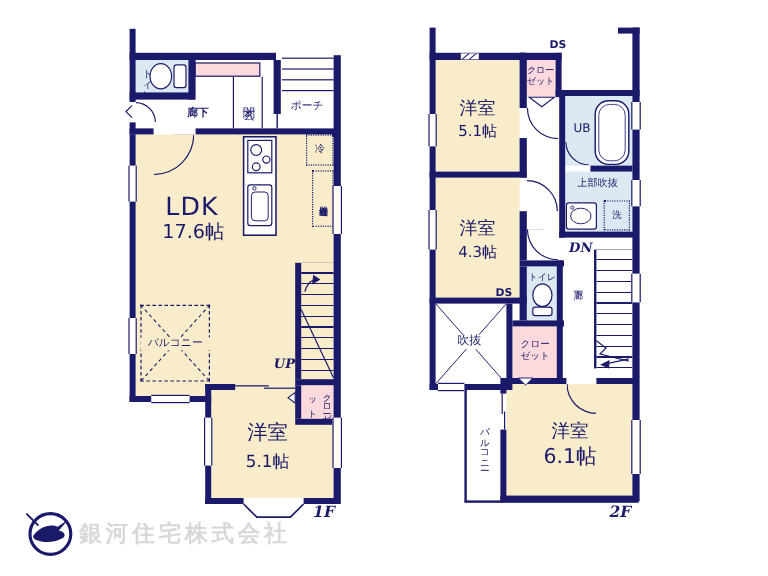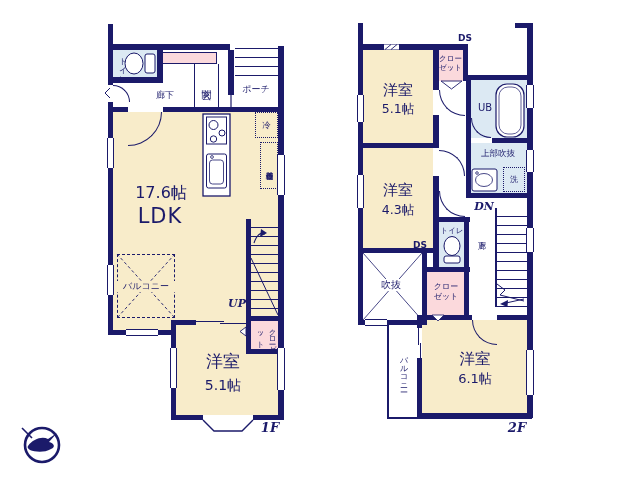--- a/index.html
+++ b/index.html
@@ -111,24 +111,24 @@
       <g stroke="#1b1a6a" stroke-width="1">
         <line x1="196" y1="321.5" x2="224" y2="321.5"></line>
         <line x1="220" y1="323.5" x2="246" y2="323.5"></line>
       </g>
       <path d="M110,88 L105,93 L110,98" fill="none" stroke="#1b1a6a" stroke-width="1"></path>
       <line x1="231" y1="95" x2="231" y2="107" stroke="#1b1a6a" stroke-width="1.2"></line>
       <path d="M246,327 L240,331.5 L246,336 Z" fill="#fff" stroke="#1b1a6a" stroke-width="0.9"></path>
     </svg>
 
     <div class="lab vert" style="left:117px;top:52px;width:11px;height:28px;font-size:8px;line-height:11px;">トイレ</div>
-    <div class="lab" style="left:150px;top:90px;width:30px;font-size:9px;">廊下</div>
+    <div class="lab" style="left:150px;top:90px;width:30px;font-size:9px;font-weight:bold;">廊下</div>
     <div class="lab vert" style="left:200px;top:66px;width:13px;height:32px;font-size:10px;line-height:13px;">玄関</div>
     <div class="lab" style="left:234px;top:84px;width:44px;font-size:9px;">ポーチ</div>
-    <div class="lab" style="left:130px;top:160px;width:60px;font-size:21px;letter-spacing:1px;margin-top:44px;">LDK</div>
+    <div class="lab" style="left:130px;top:160px;width:60px;font-size:21px;letter-spacing:1px;">LDK</div>
     <div class="lab" style="left:125px;top:183px;width:72px;font-size:16px;">17.6帖</div>
     <div class="lab" style="left:255px;top:120px;width:23px;font-size:8.5px;">冷</div>
     <div class="lab vert" style="left:261px;top:145px;width:16px;height:42px;font-size:7.5px;line-height:16px;">食器棚置場</div>
     <div class="lab" style="left:117px;top:281px;width:58px;font-size:9px;background:#f8ecca;">バルコニー</div>
     <div class="lab ser" style="left:226px;top:297px;width:22px;font-size:11px;">UP</div>
     <div class="lab vert" style="left:252px;top:322px;width:26px;height:27px;font-size:7.5px;line-height:12px;">クローゼット</div>
     <div class="lab" style="left:188px;top:351px;width:70px;font-size:17px;">洋室</div>
     <div class="lab" style="left:188px;top:377px;width:70px;font-size:14px;">5.1帖</div>
     <div class="lab ser" style="left:255px;top:420px;width:30px;font-size:13px;">1F</div>
   </div>
@@ -239,23 +239,24 @@
     <div class="lab" style="left:369px;top:181px;width:58px;font-size:15px;">洋室</div>
     <div class="lab" style="left:369px;top:202px;width:58px;font-size:12.5px;">4.3帖</div>
     <div class="lab" style="left:439px;top:226px;width:26px;font-size:7.5px;">トイレ</div>
     <div class="lab" style="left:410px;top:240px;width:20px;font-size:9px;font-weight:bold;">DS</div>
     <div class="lab ser" style="left:472px;top:200px;width:24px;font-size:11px;">DN</div>
     <div class="lab vert" style="left:476px;top:224px;width:11px;height:22px;font-size:8px;line-height:11px;">廊下</div>
     <div class="lab" style="left:371px;top:279px;width:40px;font-size:10px;background:#fff;">吹抜</div>
     <div class="lab" style="left:433px;top:282px;width:26px;font-size:8px;">クローゼット</div>
     <div class="lab vert" style="left:397px;top:336px;width:12px;height:66px;font-size:8px;line-height:12px;">バルコニー</div>
     <div class="lab" style="left:435px;top:350px;width:80px;font-size:15.5px;">洋室</div>
-    <div class="lab" style="left:433px;top:371px;width:84px;font-size:13px;">6.1帖</div>
+    <div class="lab" style="left:433px;top:371px;width:84px;font-size:17px;">6.1帖</div>
     <div class="lab ser" style="left:502px;top:420px;width:30px;font-size:13px;">2F</div>
   </div>
 
   <svg class="svgov" style="left:16px;top:420px;" width="52" height="52" viewBox="0 0 52 52">
     <circle cx="26" cy="25" r="17" fill="none" stroke="#1b1a6a" stroke-width="2.6"></circle>
     <line x1="6" y1="8" x2="16" y2="18" stroke="#1b1a6a" stroke-width="1.6"></line>
     <path d="M12,26 C17,19 26,16 32,19 L41,13 L33,22 C38,23 40,27 35,29 C28,33 19,32 14,30 C12,29 11,27 12,26 Z" fill="#1b1a6a"></path>
   </svg>
+  <div class="company" style="left:66px;top:432px;">銀河住宅株式会社</div>
 
 </div>
 
 </body></html>

